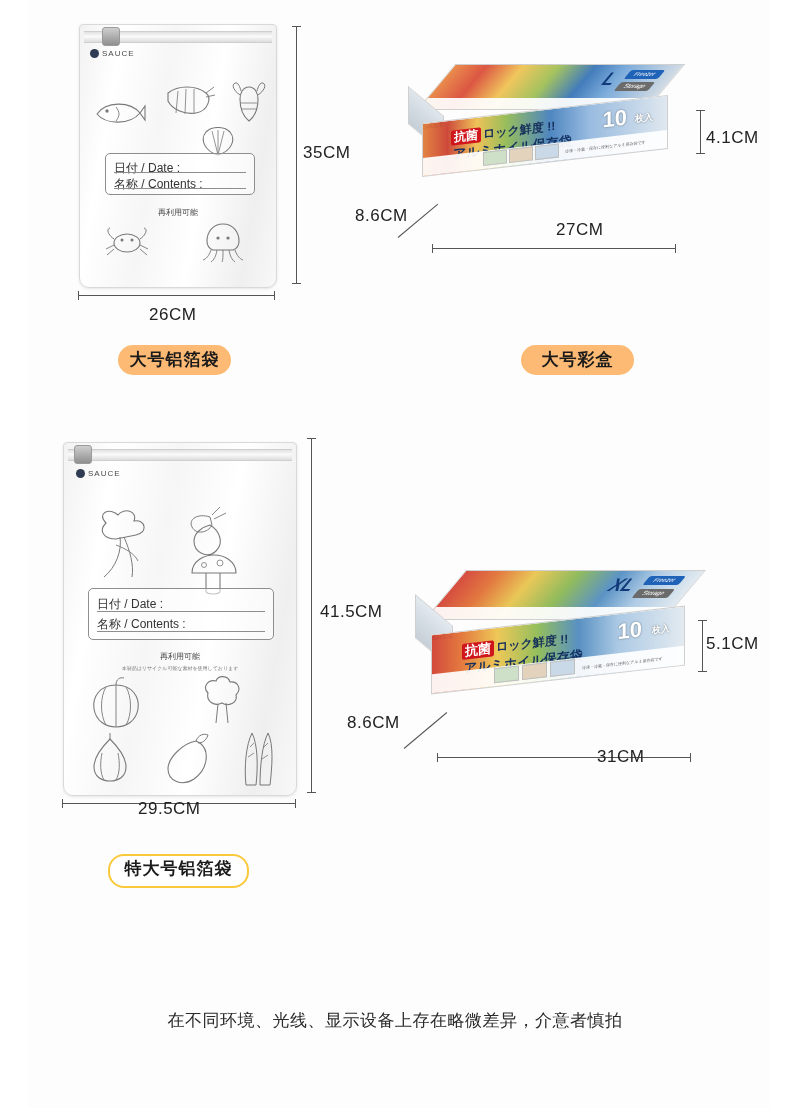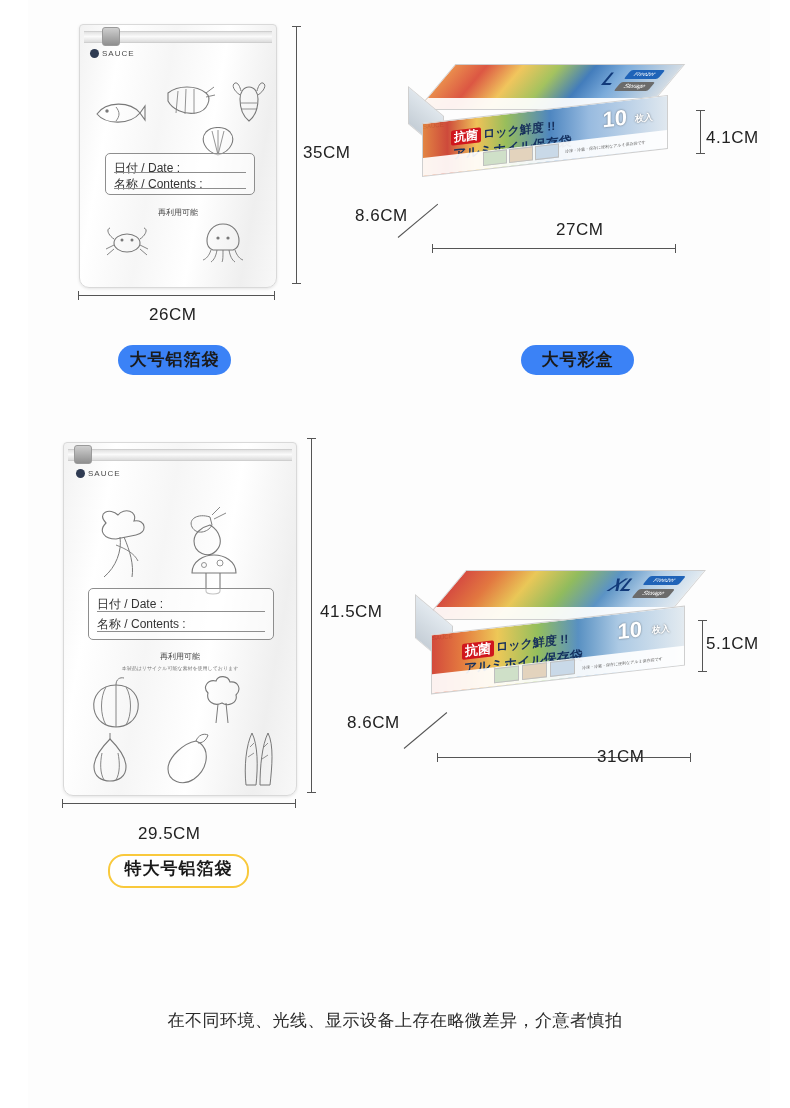--- a/index.html
+++ b/index.html
@@ -77,21 +77,21 @@
   .rule-diag {
     position: absolute;
     height: 1px;
     background: #555;
     transform-origin: left center;
   }
 
   
   .pill {
     position: absolute;
-    background: #3b82f6;
+    background: #fdba74;
     border-radius: 16px;
     height: 30px;
     line-height: 30px;
     text-align: center;
     font-size: 17px;
     font-weight: bold;
     color: #1a1a1a;
     letter-spacing: 1px;
   }
   .pill.outline {
@@ -462,21 +462,21 @@
           <path d="M10 54 C8 36, 10 14, 16 2 C22 14, 22 36, 20 54 Z" fill="none" stroke="#555" stroke-width="1"></path>
           <path d="M24 54 C24 36, 26 14, 32 2 C38 14, 36 36, 34 54 Z" fill="none" stroke="#555" stroke-width="1"></path>
           <path d="M14 16 L18 12 M12 26 L18 22 M28 16 L32 12 M26 28 L32 24" stroke="#555" stroke-width="0.8"></path>
         </svg>
     </div>
   </div>
 
   <div class="rule-v" style="left:311px; top:438px; height:355px;"></div>
   <div class="dim" style="left:320px; top:602px;">41.5CM</div>
   <div class="rule-h" style="left:62px; top:803px; width:234px;"></div>
-  <div class="dim" style="left:138px; top:824px;">29.5CM</div>
+  <div class="dim" style="left:138px; top:799px;">29.5CM</div>
 
   <div class="pill outline" style="left:108px; top:854px; width:137px;">
     <span>特大号铝箔袋</span>
   </div>
 
   <div class="box-wrap" style="left:405px; top:570px; width:280px; height:185px;">
     <div class="box-face box-top" style="left:40px; top:0px; width:238px; height:48px; transform: skewX(-40deg);">
       <div class="photo-strip" style="background: linear-gradient(90deg,#d23a2c 0%, #e06a2c 14%, #e8c246 30%, #86b54c 48%, #4a88bf 66%, #a9c8e4 82%, #dfe8ef 100%); opacity:.9;"></div>
       <div class="white-band" style="left:0; bottom:0; width:100%; height:12px;"></div>
       <div class="badge-blue" style="right:14px; top:5px; width:36px;">

